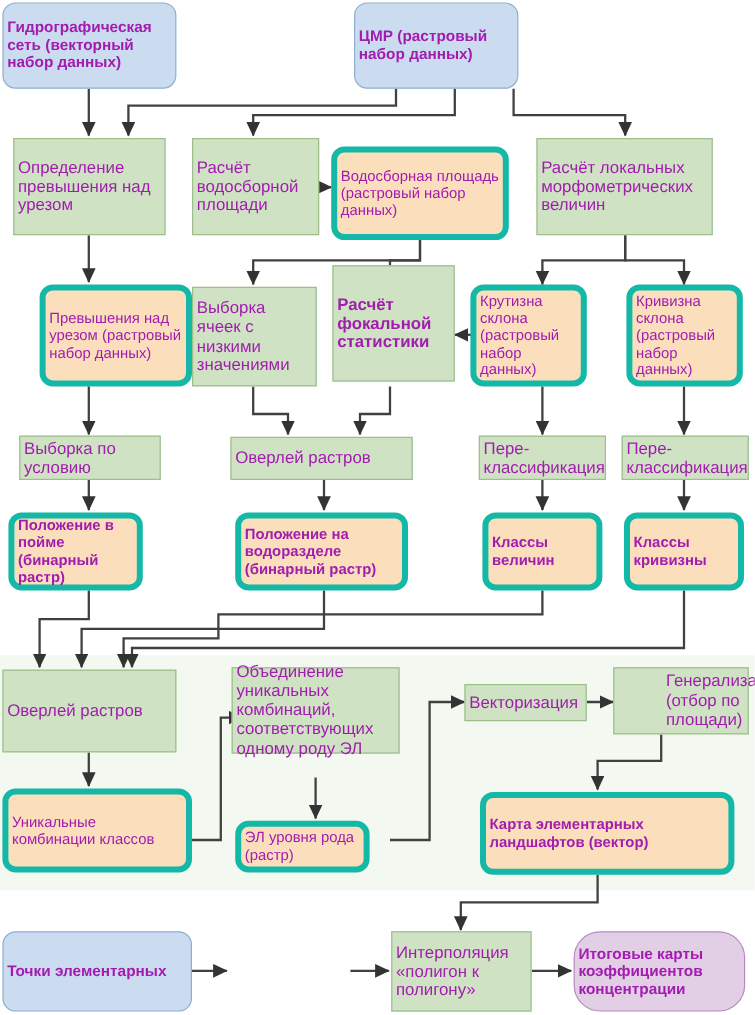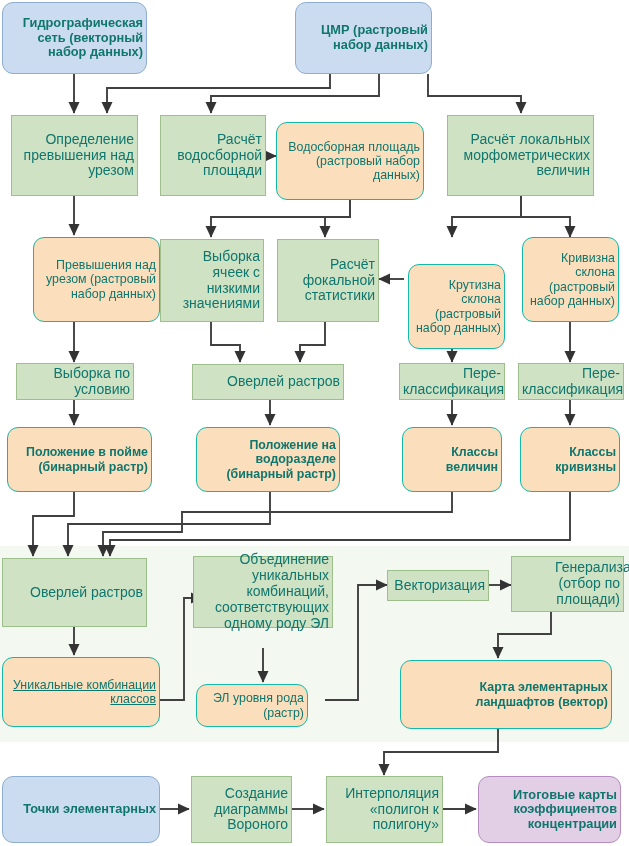--- a/index.html
+++ b/index.html
@@ -29,54 +29,54 @@
     pointer-events:none;
   }
   
   .node{
     position:absolute;
     z-index:2;
     box-sizing:border-box;
     display:flex;
     align-items:center;
     justify-content:center;
-    text-align:right;
+    text-align:left;
     line-height:1.14;
-    color:#0f766e;
+    color:#a21caf;
     padding:2px 3px;
   }
   .node span{display:block;width:100%;}
 
   
   .proc{
     background:#cfe2c4;
     border:1px solid #9cbf8c;
     border-radius:0;
     font-size:14px;
   }
   
   .data{
     background:#fbdfbd;
-    border:1px solid #14b8a6;
+    border:5px solid #14b8a6;
     border-radius:11px;
     font-size:12.4px;
   }
   
   .input-src{
     background:#ccdcf0;
     border:1px solid #8faecf;
     border-radius:11px;
     font-size:12.8px;
     font-weight:bold;
   }
   
   .result{
     background:#e2cfe6;
     border:1px solid #b68cc0;
-    border-radius:11px;
+    border-radius:22px;
     font-size:12.8px;
     font-weight:bold;
   }
   .bold{font-weight:bold;}
 </style>
 </head>
 <body>
 
 <div id="canvas">
 
@@ -176,44 +176,44 @@
   <div class="node proc" style="left:447px;top:115px;width:147px;height:81px;">
     <span>Расчёт локальных морфометрических величин</span>
   </div>
 
   <div class="node data" style="left:11px;top:237px;width:127px;height:85px;margin-left:22px;">
     <span>Превышения над урезом (растровый набор данных)</span>
   </div>
   <div class="node proc" style="left:160px;top:239px;width:104px;height:83px;">
     <span>Выборка ячеек с низкими значениями</span>
   </div>
-  <div class="node proc" style="left:277px;top:239px;width:102px;height:83px;">
+  <div class="node proc" style="left:277px;top:221px;width:102px;height:97px;font-weight:bold;">
     <span>Расчёт фокальной статистики</span>
   </div>
-  <div class="node data" style="left:408px;top:237px;width:97px;height:85px;margin-top:27px;">
+  <div class="node data" style="left:392px;top:237px;width:97px;height:85px;">
     <span>Крутизна склона (растровый набор данных)</span>
   </div>
   <div class="node data" style="left:522px;top:237px;width:97px;height:85px;">
     <span>Кривизна склона (растровый набор данных)</span>
   </div>
 
   <div class="node proc" style="left:16px;top:363px;width:118px;height:37px;">
     <span>Выборка по условию</span>
   </div>
   <div class="node proc" style="left:192px;top:364px;width:152px;height:36px;">
     <span>Оверлей растров</span>
   </div>
   <div class="node proc" style="left:399px;top:363px;width:106px;height:37px;">
     <span>Пере-классификация</span>
   </div>
   <div class="node proc" style="left:518px;top:363px;width:106px;height:37px;">
     <span>Пере-классификация</span>
   </div>
 
-  <div class="node data bold" style="left:7px;top:427px;width:145px;height:65px;">
+  <div class="node data bold" style="left:7px;top:427px;width:112px;height:65px;">
     <span>Положение в пойме (бинарный растр)</span>
   </div>
   <div class="node data bold" style="left:196px;top:427px;width:144px;height:65px;">
     <span>Положение на водоразделе (бинарный растр)</span>
   </div>
   <div class="node data bold" style="left:402px;top:427px;width:100px;height:65px;">
     <span>Классы величин</span>
   </div>
   <div class="node data bold" style="left:520px;top:427px;width:100px;height:65px;">
     <span>Классы кривизны</span>
@@ -225,36 +225,33 @@
   <div class="node proc" style="left:193px;top:556px;width:140px;height:72px;">
     <span>Объединение уникальных комбинаций, соответствующих одному роду ЭЛ</span>
   </div>
   <div class="node proc" style="left:387px;top:570px;width:102px;height:31px;">
     <span>Векторизация</span>
   </div>
   <div class="node proc" style="left:511px;top:556px;width:113px;height:56px;padding-left:43px;">
     <span>Генерализация (отбор по площади)</span>
   </div>
 
-  <div class="node data" style="left:2px;top:657px;width:158px;height:70px;text-decoration:underline;">
+  <div class="node data" style="left:2px;top:657px;width:158px;height:70px;">
     <span>Уникальные комбинации классов</span>
   </div>
   <div class="node data" style="left:196px;top:684px;width:112px;height:43px;">
     <span>ЭЛ уровня рода (растр)</span>
   </div>
   <div class="node data bold" style="left:400px;top:660px;width:212px;height:69px;">
     <span>Карта элементарных ландшафтов (вектор)</span>
   </div>
 
   <div class="node input-src" style="left:2px;top:776px;width:158px;height:67px;">
     <span>Точки элементарных</span>
   </div>
-  <div class="node proc" style="left:191px;top:776px;width:101px;height:67px;">
-    <span>Создание диаграммы Вороного</span>
-  </div>
   <div class="node proc" style="left:326px;top:776px;width:117px;height:67px;">
     <span>Интерполяция «полигон к полигону»</span>
   </div>
   <div class="node result" style="left:478px;top:776px;width:143px;height:67px;">
     <span>Итоговые карты коэффициентов концентрации</span>
   </div>
 
 </div>
 
 </body></html>

